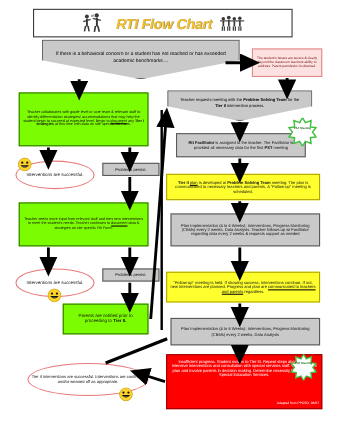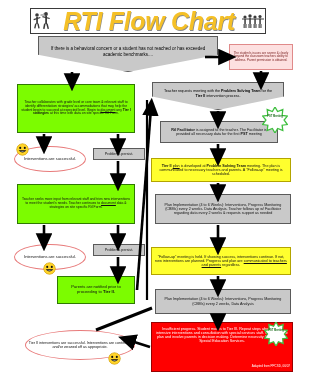--- a/index.html
+++ b/index.html
@@ -14,21 +14,21 @@
   .canvas{position:absolute;inset:0;}
 
   
   .title-bar{
     position:absolute;left:30px;top:8px;width:236px;height:26px;
     background:#ffffff;border:1px solid #3a3a3a;
     display:flex;align-items:center;justify-content:center;gap:6px;
     box-sizing:border-box;
   }
   .title-text{
-    font-size:25px;font-weight:bold;font-style:italic;
+    font-size:13px;font-weight:bold;font-style:italic;
     color:#f5c026;
     letter-spacing:-0.3px;
     text-shadow:0.6px 0.6px 0 #8a8a8a;
     white-space:nowrap;
   }
   .fig-icon{display:block;}
 
   
   .box{
     position:absolute;box-sizing:border-box;

